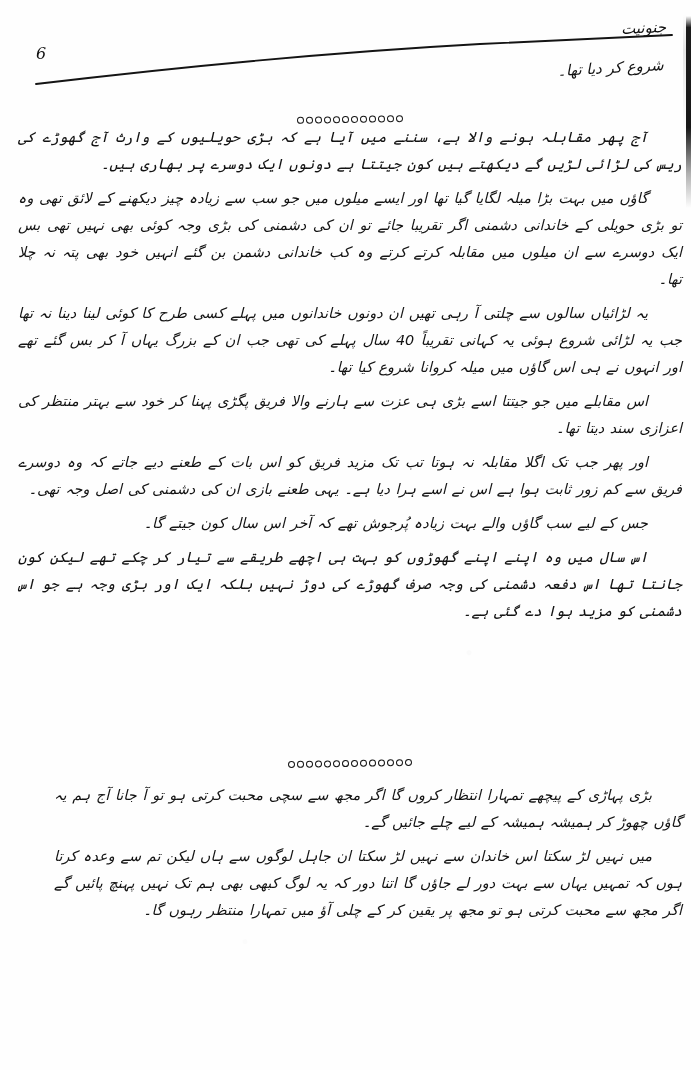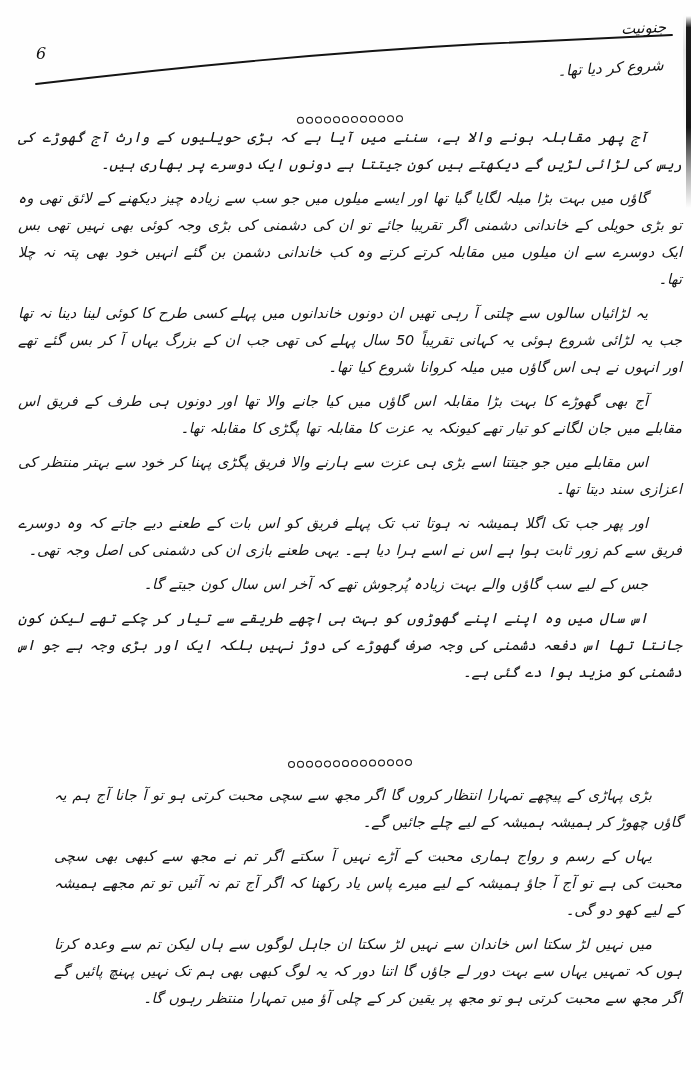--- a/index.html
+++ b/index.html
@@ -204,24 +204,23 @@
         <i></i>
         <i></i>
         <i></i>
         <i></i>
       </span>
   </div>
 
   <div class="body-text">
       <p class="para">آج پھر مقابلہ ہونے والا ہے، سننے میں آیا ہے کہ بڑی حویلیوں کے وارث آج گھوڑے کی ریس کی لڑائی لڑیں گے دیکھتے ہیں کون جیتتا ہے دونوں ایک دوسرے پر بھاری ہیں۔</p>
       <p class="para">گاؤں میں بہت بڑا میلہ لگایا گیا تھا اور ایسے میلوں میں جو سب سے زیادہ چیز دیکھنے کے لائق تھی وہ تو بڑی حویلی کے خاندانی دشمنی اگر تقریبا جائے تو ان کی دشمنی کی بڑی وجہ کوئی بھی نہیں تھی بس ایک دوسرے سے ان میلوں میں مقابلہ کرتے کرتے وہ کب خاندانی دشمن بن گئے انہیں خود بھی پتہ نہ چلا تھا۔</p>
-      <p class="para">یہ لڑائیاں سالوں سے چلتی آ رہی تھیں ان دونوں خاندانوں میں پہلے کسی طرح کا کوئی لینا دینا نہ تھا جب یہ لڑائی شروع ہوئی یہ کہانی تقریباً 50 سال پہلے کی تھی جب ان کے بزرگ یہاں آ کر بس گئے تھے اور انہوں نے ہی اس گاؤں میں میلہ کروانا شروع کیا تھا۔</p>
-      <p class="para">آج بھی گھوڑے کا بہت بڑا مقابلہ اس گاؤں میں کیا جانے والا تھا اور دونوں ہی طرف کے فریق اس مقابلے میں جان لگانے کو تیار تھے کیونکہ یہ عزت کا مقابلہ تھا پگڑی کا مقابلہ تھا۔</p>
+      <p class="para">یہ لڑائیاں سالوں سے چلتی آ رہی تھیں ان دونوں خاندانوں میں پہلے کسی طرح کا کوئی لینا دینا نہ تھا جب یہ لڑائی شروع ہوئی یہ کہانی تقریباً 40 سال پہلے کی تھی جب ان کے بزرگ یہاں آ کر بس گئے تھے اور انہوں نے ہی اس گاؤں میں میلہ کروانا شروع کیا تھا۔</p>
       <p class="para">اس مقابلے میں جو جیتتا اسے بڑی ہی عزت سے ہارنے والا فریق پگڑی پہنا کر خود سے بہتر منتظر کی اعزازی سند دیتا تھا۔</p>
-      <p class="para">اور پھر جب تک اگلا ہمیشہ نہ ہوتا تب تک پہلے فریق کو اس بات کے طعنے دیے جاتے کہ وہ دوسرے فریق سے کم زور ثابت ہوا ہے اس نے اسے ہرا دیا ہے۔ یہی طعنے بازی ان کی دشمنی کی اصل وجہ تھی۔</p>
+      <p class="para">اور پھر جب تک اگلا مقابلہ نہ ہوتا تب تک مزید فریق کو اس بات کے طعنے دیے جاتے کہ وہ دوسرے فریق سے کم زور ثابت ہوا ہے اس نے اسے ہرا دیا ہے۔ یہی طعنے بازی ان کی دشمنی کی اصل وجہ تھی۔</p>
       <p class="para">جس کے لیے سب گاؤں والے بہت زیادہ پُرجوش تھے کہ آخر اس سال کون جیتے گا۔</p>
       <p class="para">اس سال میں وہ اپنے اپنے گھوڑوں کو بہت ہی اچھے طریقے سے تیار کر چکے تھے لیکن کون جانتا تھا اس دفعہ دشمنی کی وجہ صرف گھوڑے کی دوڑ نہیں بلکہ ایک اور بڑی وجہ ہے جو اس دشمنی کو مزید ہوا دے گئی ہے۔</p>
     </div>
 
   <div class="separator sep-2">
     <span class="dots">
         <i></i>
         <i></i>
         <i></i>
         <i></i>
@@ -233,17 +232,16 @@
         <i></i>
         <i></i>
         <i></i>
         <i></i>
         <i></i>
       </span>
   </div>
 
   <div class="block-lower">
       <p class="para">بڑی پہاڑی کے پیچھے تمہارا انتظار کروں گا اگر مجھ سے سچی محبت کرتی ہو تو آ جانا آج ہم یہ گاؤں چھوڑ کر ہمیشہ ہمیشہ کے لیے چلے جائیں گے۔</p>
-      <p class="para">یہاں کے رسم و رواج ہماری محبت کے آڑے نہیں آ سکتے اگر تم نے مجھ سے کبھی بھی سچی محبت کی ہے تو آج آ جاؤ ہمیشہ کے لیے میرے پاس یاد رکھنا کہ اگر آج تم نہ آئیں تو تم مجھے ہمیشہ کے لیے کھو دو گی۔</p>
       <p class="para">میں نہیں لڑ سکتا اس خاندان سے نہیں لڑ سکتا ان جاہل لوگوں سے ہاں لیکن تم سے وعدہ کرتا ہوں کہ تمہیں یہاں سے بہت دور لے جاؤں گا اتنا دور کہ یہ لوگ کبھی بھی ہم تک نہیں پہنچ پائیں گے اگر مجھ سے محبت کرتی ہو تو مجھ پر یقین کر کے چلی آؤ میں تمہارا منتظر رہوں گا۔</p>
     </div>
 
 </div>
 
 </body></html>

